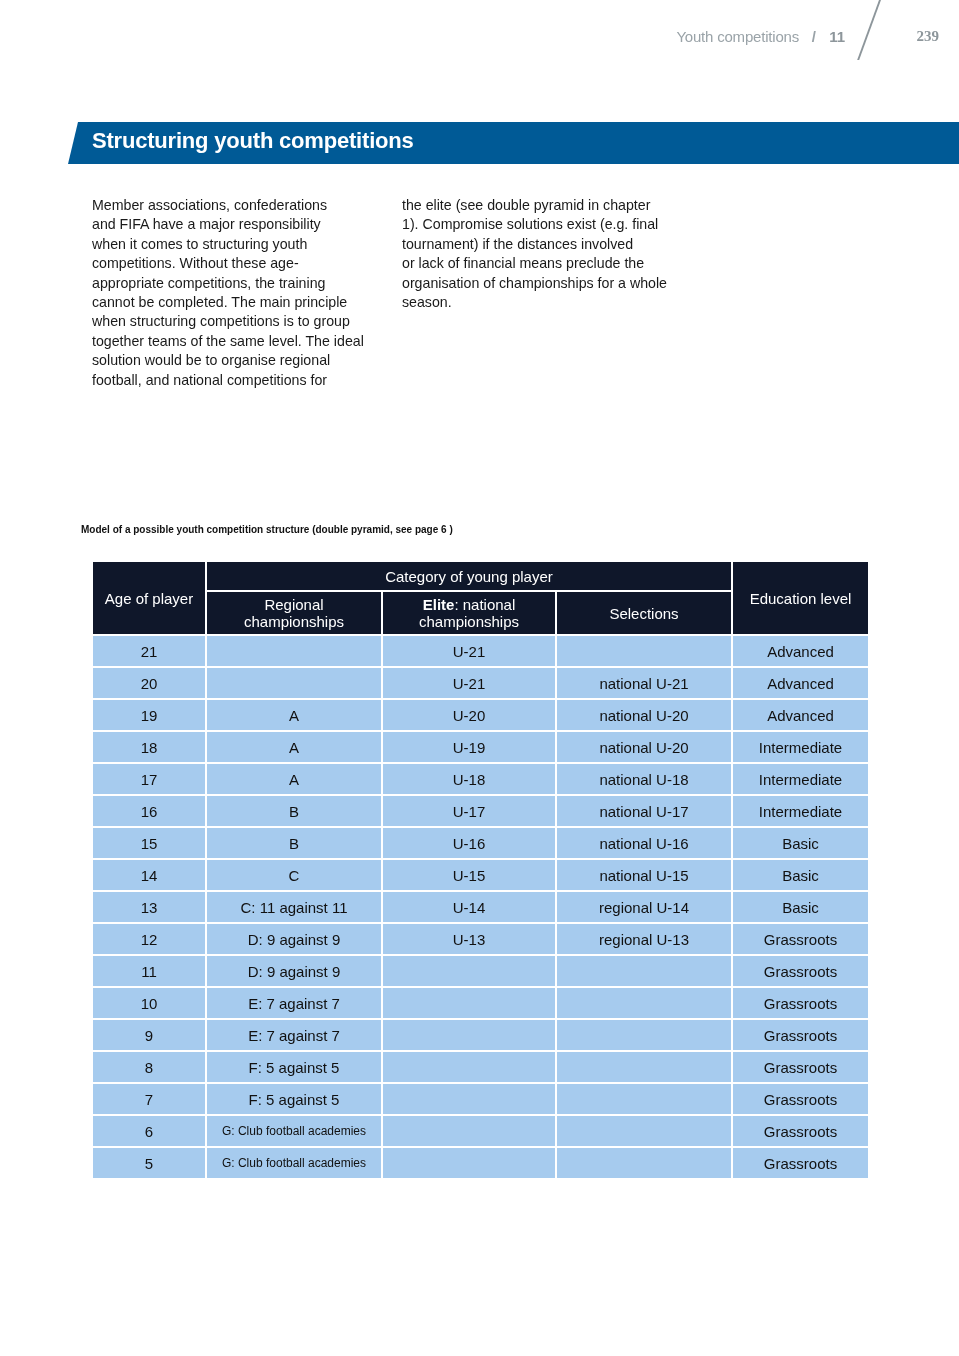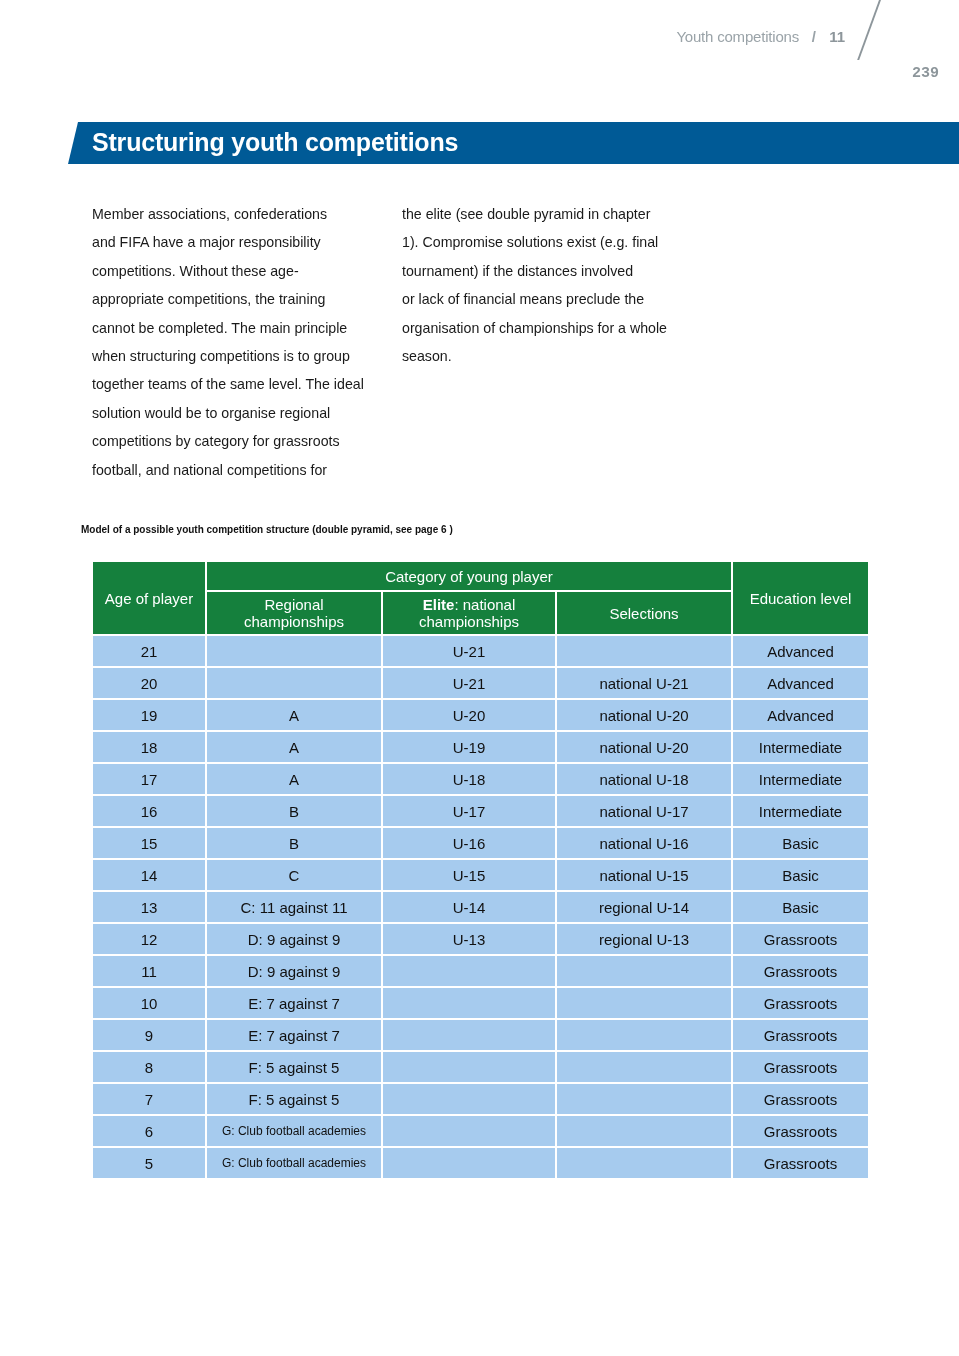--- a/index.html
+++ b/index.html
@@ -8,40 +8,40 @@
   .running-head { position:absolute; top:26px; right:20px; height:30px; width:300px; }
   .rh-section { position:absolute; right:140px; top:2px; font-size:15px; color:#9aa3a8;
                 font-family:"Liberation Sans", sans-serif; white-space:nowrap; letter-spacing:-0.2px; }
   .rh-slash { position:absolute; right:123px; top:2px; font-size:15px; color:#9aa3a8; font-weight:bold;
               font-family:"Liberation Sans", sans-serif; }
   .rh-chapter { position:absolute; right:94px; top:2px; font-size:15px; color:#8d969b; font-weight:bold;
                 font-family:"Liberation Sans", sans-serif; }
   .rh-divider { position:absolute; right:58px; top:-26px; width:2px; height:60px; background:#8d969b;
                 transform:skewX(-20deg); transform-origin:top; }
   .rh-page { position:absolute; right:0; top:2px; font-size:15px; color:#8d969b; font-weight:bold;
-             font-family:Liberation Mono, monospace;margin-top:37px; }
+             font-family:Liberation Serif, serif; }
 
   .title-bar { position:absolute; left:68px; top:122px; width:891px; height:42px; background:#005a96;
                clip-path:polygon(10px 0, 100% 0, 100% 100%, 0 100%); }
-  .title-text { position:absolute; left:92px; top:128px; font-size:25px; font-weight:bold; color:#fff;
+  .title-text { position:absolute; left:92px; top:128px; font-size:22px; font-weight:bold; color:#fff;
                 font-family:"Liberation Sans", sans-serif; letter-spacing:-0.2px; }
 
   .body-col { position:absolute; top:196px; font-size:14.2px; line-height:19.4px; color:#1a1a1a;
               font-family:"Liberation Sans", sans-serif; }
   .col1 { left:92px; width:300px; }
   .col2 { left:402px; width:300px; }
-  .line { display:block; white-space:nowrap;margin-top:9px; }
+  .line { display:block; white-space:nowrap; }
 
   .caption { position:absolute; left:81px; top:524px; font-size:10px; font-weight:bold; color:#111;
              font-family:"Liberation Sans", sans-serif; white-space:nowrap; }
 
   table.structure { position:absolute; left:91px; top:560px; border-collapse:collapse; table-layout:fixed;
                     font-family:"Liberation Sans", sans-serif; }
   table.structure td, table.structure th { border:2px solid #fff; text-align:center; padding:0; }
-  table.structure th { background:#15803d; color:#fff; font-weight:normal; font-size:15px; line-height:17px; }
+  table.structure th { background:#0f172a; color:#fff; font-weight:normal; font-size:15px; line-height:17px; }
   table.structure td { background:#a6cbee; color:#111; font-size:15px; height:30px; }
   .th-cat { height:28px; }
   .th-sub { height:42px; }
   .elite-strong { font-weight:bold;margin-top:44px; }
   td.small { font-size:12px !important; }
 </style>
 </head>
 <body>
 
 <div class="running-head">
@@ -51,27 +51,27 @@
   <span class="rh-divider"></span>
   <span class="rh-page">239</span>
 </div>
 
 <div class="title-bar"></div>
 <div class="title-text">Structuring youth competitions</div>
 
 <div class="body-col col1" id="col1">
     <span class="line">Member associations, confederations</span>
     <span class="line">and FIFA have a major responsibility</span>
+    <span class="line">when it comes to structuring youth</span>
     <span class="line">competitions. Without these age-</span>
     <span class="line">appropriate competitions, the training</span>
     <span class="line">cannot be completed. The main principle</span>
     <span class="line">when structuring competitions is to group</span>
     <span class="line">together teams of the same level. The ideal</span>
     <span class="line">solution would be to organise regional</span>
-    <span class="line">competitions by category for grassroots</span>
     <span class="line">football, and national competitions for</span>
   </div>
 <div class="body-col col2" id="col2">
     <span class="line">the elite (see double pyramid in chapter</span>
     <span class="line">1). Compromise solutions exist (e.g. final</span>
     <span class="line">tournament) if the distances involved</span>
     <span class="line">or lack of financial means preclude the</span>
     <span class="line">organisation of championships for a whole</span>
     <span class="line">season.</span>
   </div>

